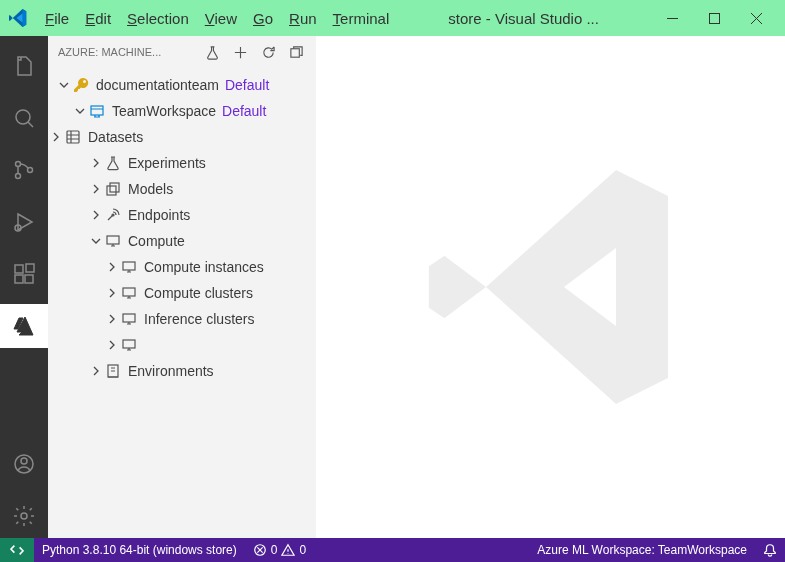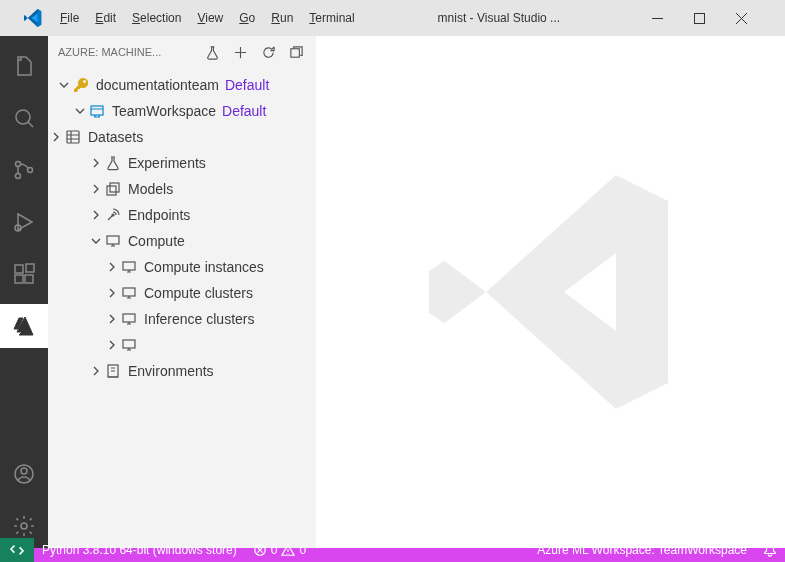--- a/index.html
+++ b/index.html
@@ -1,19 +1,19 @@
 <!DOCTYPE html>
 <html><head>
 <meta charset="utf-8">
 <style>
 * { margin: 0; padding: 0; box-sizing: border-box; font-family: "Segoe UI", sans-serif; }
 body { width: 785px; height: 562px; overflow: hidden; display: flex; flex-direction: column; background: #fff; }
 
 
-.titlebar { height: 36px; background: #e5e5e5; display: flex; align-items: center; padding: 0 23px; font-size: 12px; color: #333; }
+.titlebar { height: 36px; background: #86efac; display: flex; align-items: center; padding: 0 8px; font-size: 15px; color: #333; }
 .titlebar .logo { width: 20px; height: 20px; margin-right: 10px; display: flex; align-items: center; justify-content: center; }
 .titlebar .menu { display: flex; gap: 2px; }
 .titlebar .menu-item { padding: 4px 7px; cursor: pointer; }
 .titlebar .menu-item u { text-decoration: underline; }
 .titlebar .title { flex: 1; text-align: center; color: #333; }
 .titlebar .winbtn { width: 42px; height: 30px; display: flex; align-items: center; justify-content: center; color: #333; cursor: pointer; }
 
 
 .main { flex: 1; display: flex; min-height: 0; }
 
@@ -36,21 +36,21 @@
 .tree-row .chev { width: 16px; height: 16px; display: flex; align-items: center; justify-content: center; color: #4a4a4a; flex-shrink: 0; }
 .tree-row .ticon { width: 18px; height: 18px; display: flex; align-items: center; justify-content: center; margin-right: 6px; flex-shrink: 0; color: #555; }
 .tree-row .tlabel { color: #3b3b3b; font-size: 14px; }
 .tree-row .tdesc { color: #6d28d9; font-size: 14px; margin-left: 6px; }
 
 
 .editor { flex: 1; background: #fff; position: relative; display: flex; align-items: center; justify-content: center; }
 .editor .watermark { opacity: 0.07; }
 
 
-.statusbar { height: 14px; background: #d946ef; color: #fff; display: flex; align-items: flex-end; font-size: 12px; }
+.statusbar { height: 24px; background: #4c1d95; color: #fff; display: flex; align-items: center; font-size: 12px; }
 .statusbar .remote { width: 34px; height: 24px; background: #16825d; display: flex; align-items: center; justify-content: center; cursor: pointer; }
 .statusbar .sitem { padding: 0 8px; height: 24px; display: flex; align-items: center; gap: 4px; cursor: pointer; }
 .statusbar .spacer { flex: 1; }
 
 svg { display: block; }
 </style>
 </head>
 <body>
 
 <div class="titlebar">
@@ -63,21 +63,21 @@
   </div>
   <div class="menu">
     <div class="menu-item"><u>F</u>ile</div>
     <div class="menu-item"><u>E</u>dit</div>
     <div class="menu-item"><u>S</u>election</div>
     <div class="menu-item"><u>V</u>iew</div>
     <div class="menu-item"><u>G</u>o</div>
     <div class="menu-item"><u>R</u>un</div>
     <div class="menu-item"><u>T</u>erminal</div>
   </div>
-  <div class="title">mnist - Visual Studio ...</div>
+  <div class="title">store - Visual Studio ...</div>
   <div class="winbtn">
       <svg width="11" height="11" viewBox="0 0 11 11">
         <rect y="5" width="11" height="1" fill="currentColor"></rect>
       </svg>
     </div>
   <div class="winbtn">
       <svg width="11" height="11" viewBox="0 0 11 11">
         <rect x="0.5" y="0.5" width="10" height="10" fill="none" stroke="currentColor"></rect>
       </svg>
     </div>

